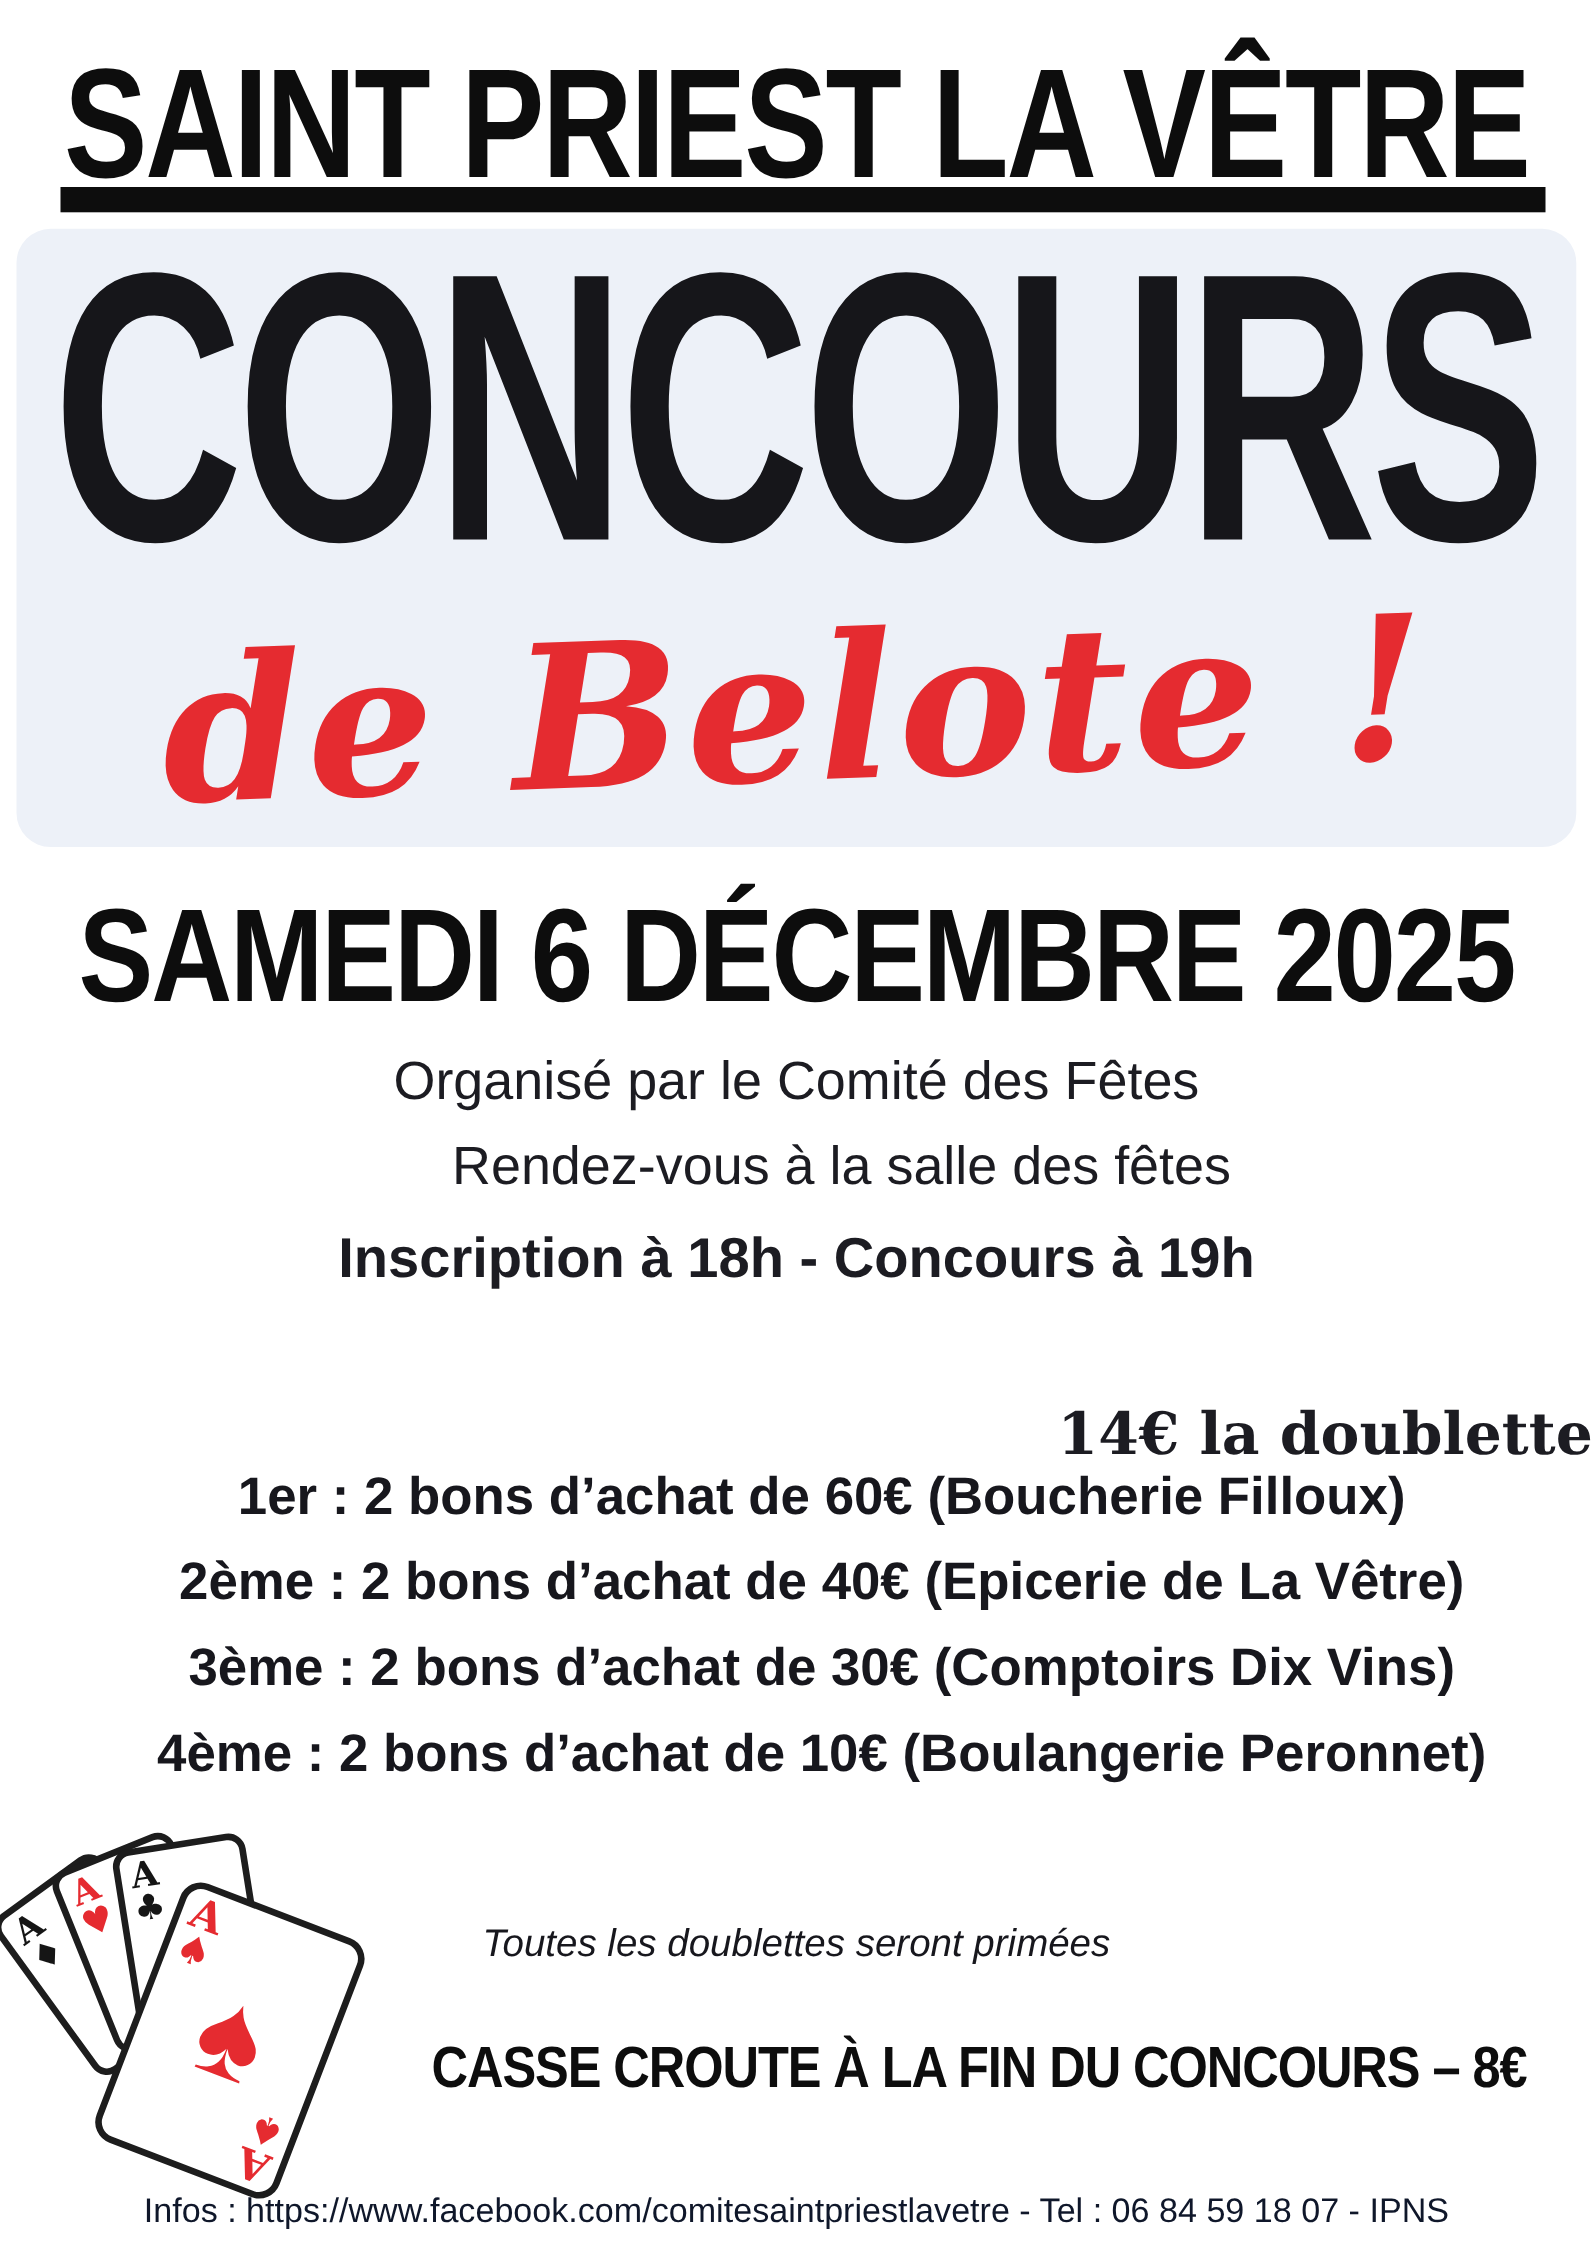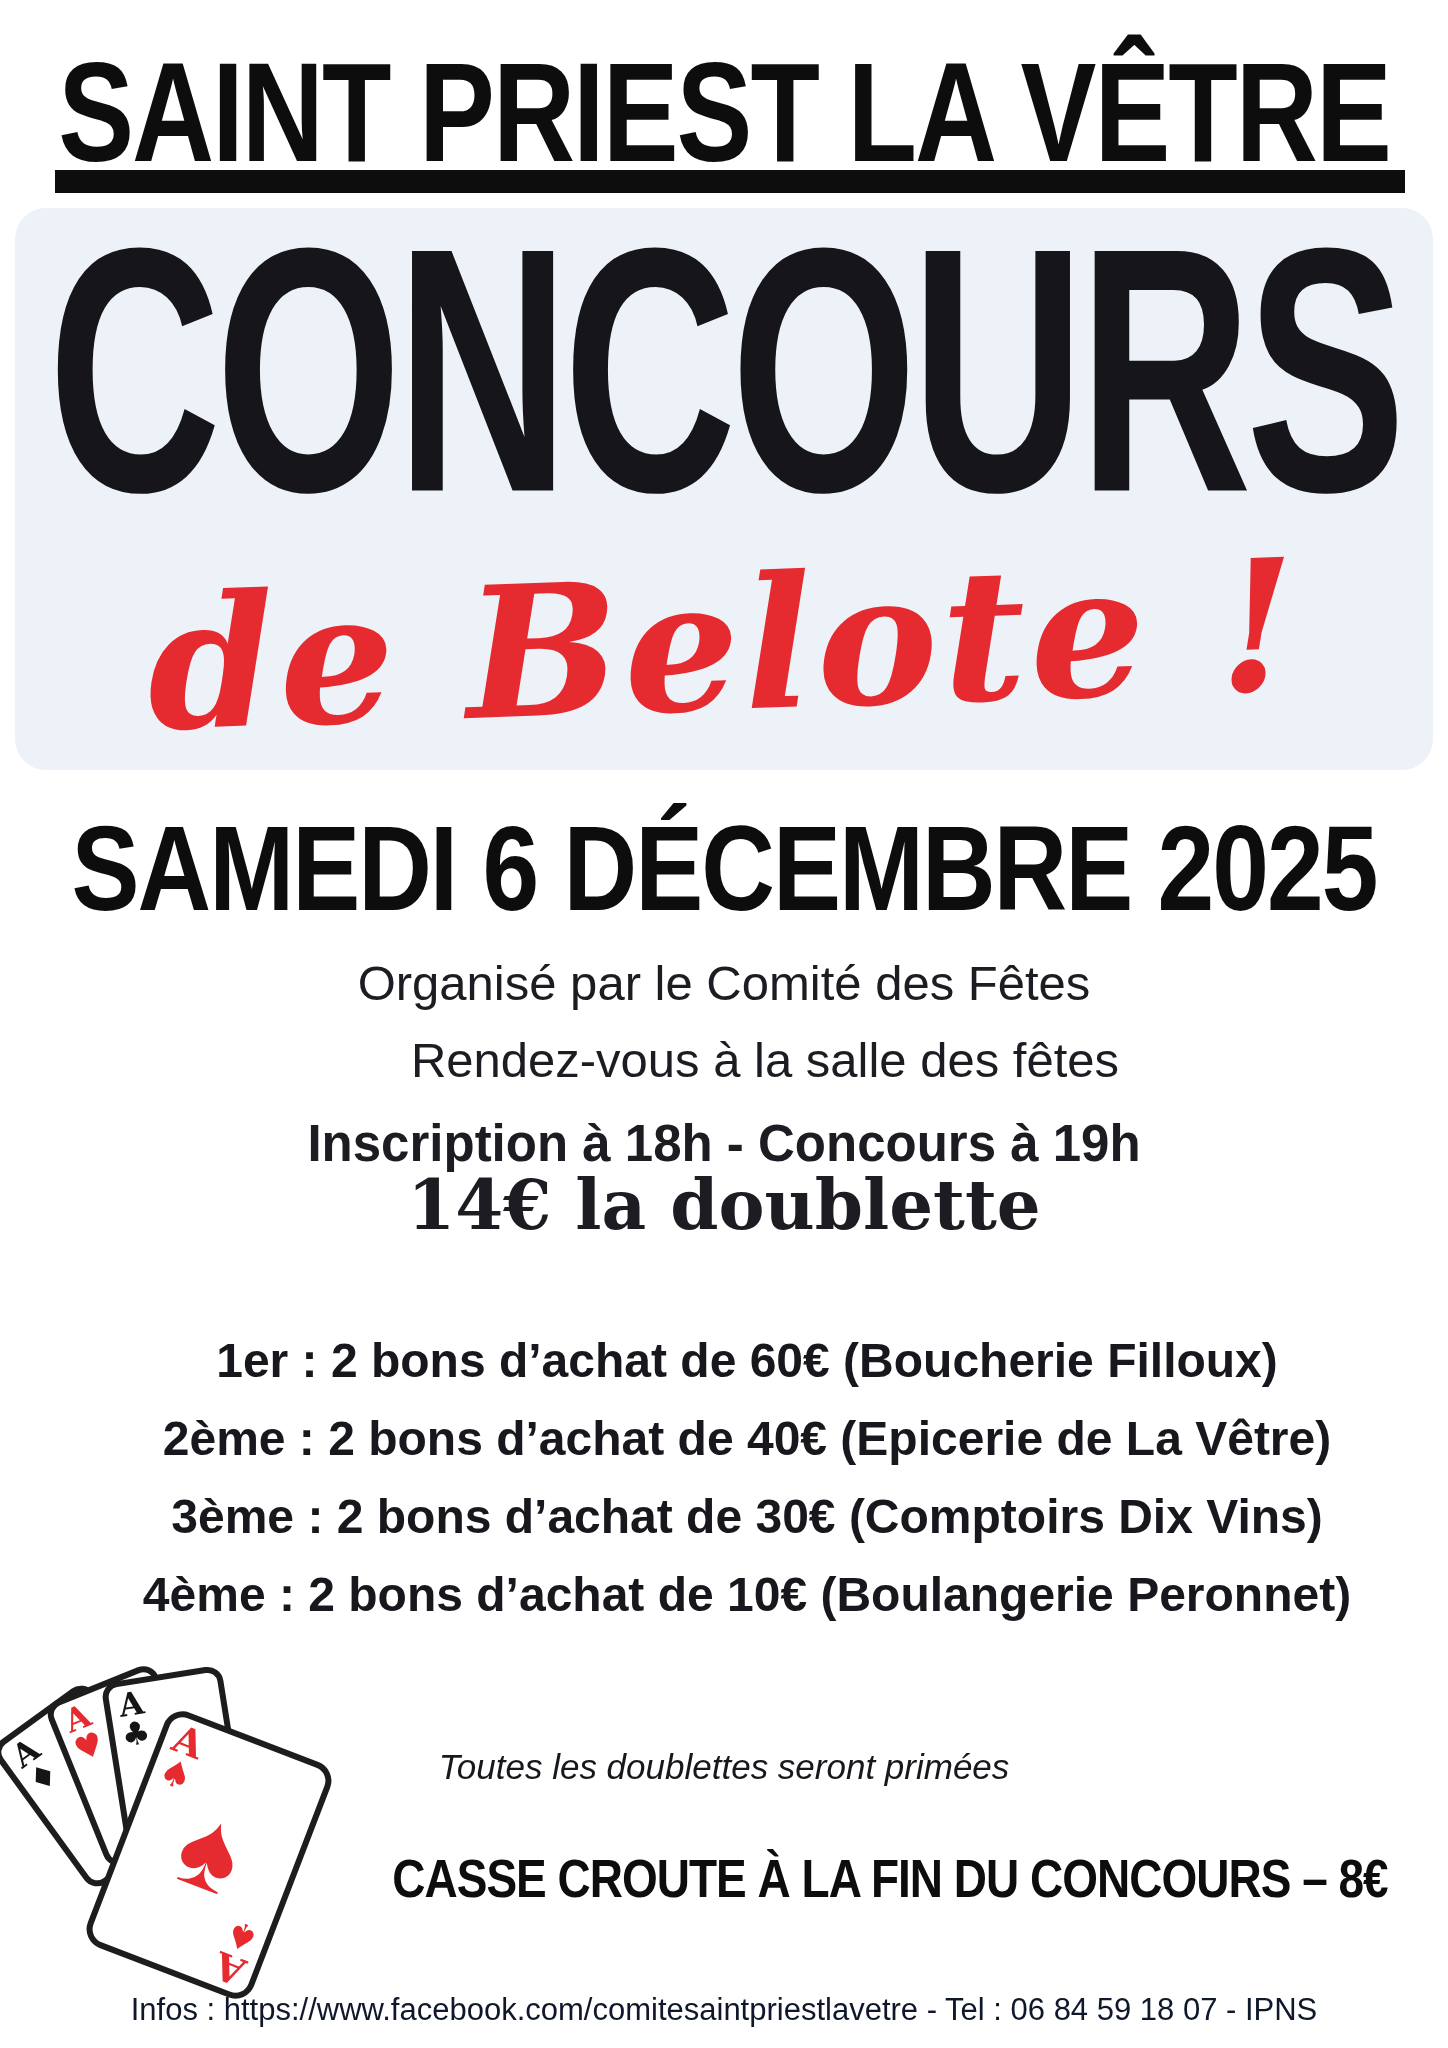--- a/index.html
+++ b/index.html
@@ -54,22 +54,23 @@
   
   .info-line{
     position:absolute;left:0;width:100%;
     text-align:center;white-space:nowrap;
     color:#1c1c22;
   }
   .organizer{top:955px;font-size:49px;font-weight:400;}
   .venue{top:1032px;font-size:49px;font-weight:400;margin-left:41px;}
   .schedule{top:1114px;font-size:51px;font-weight:700;}
   .price{
-    top:1164px;font-size:69px;font-weight:bold;
+    top:1273px;font-size:53px;font-weight:bold;
     font-family:"DejaVu Serif", serif;
+    text-align:right;
   }
   
   .prize-list{
     position:absolute;top:1322px;left:0;width:100%;
     text-align:center;
     padding-left:23px;
   }
   .prize-item{
     display:block;white-space:nowrap;
     font-size:48px;font-weight:700;color:#17171d;

